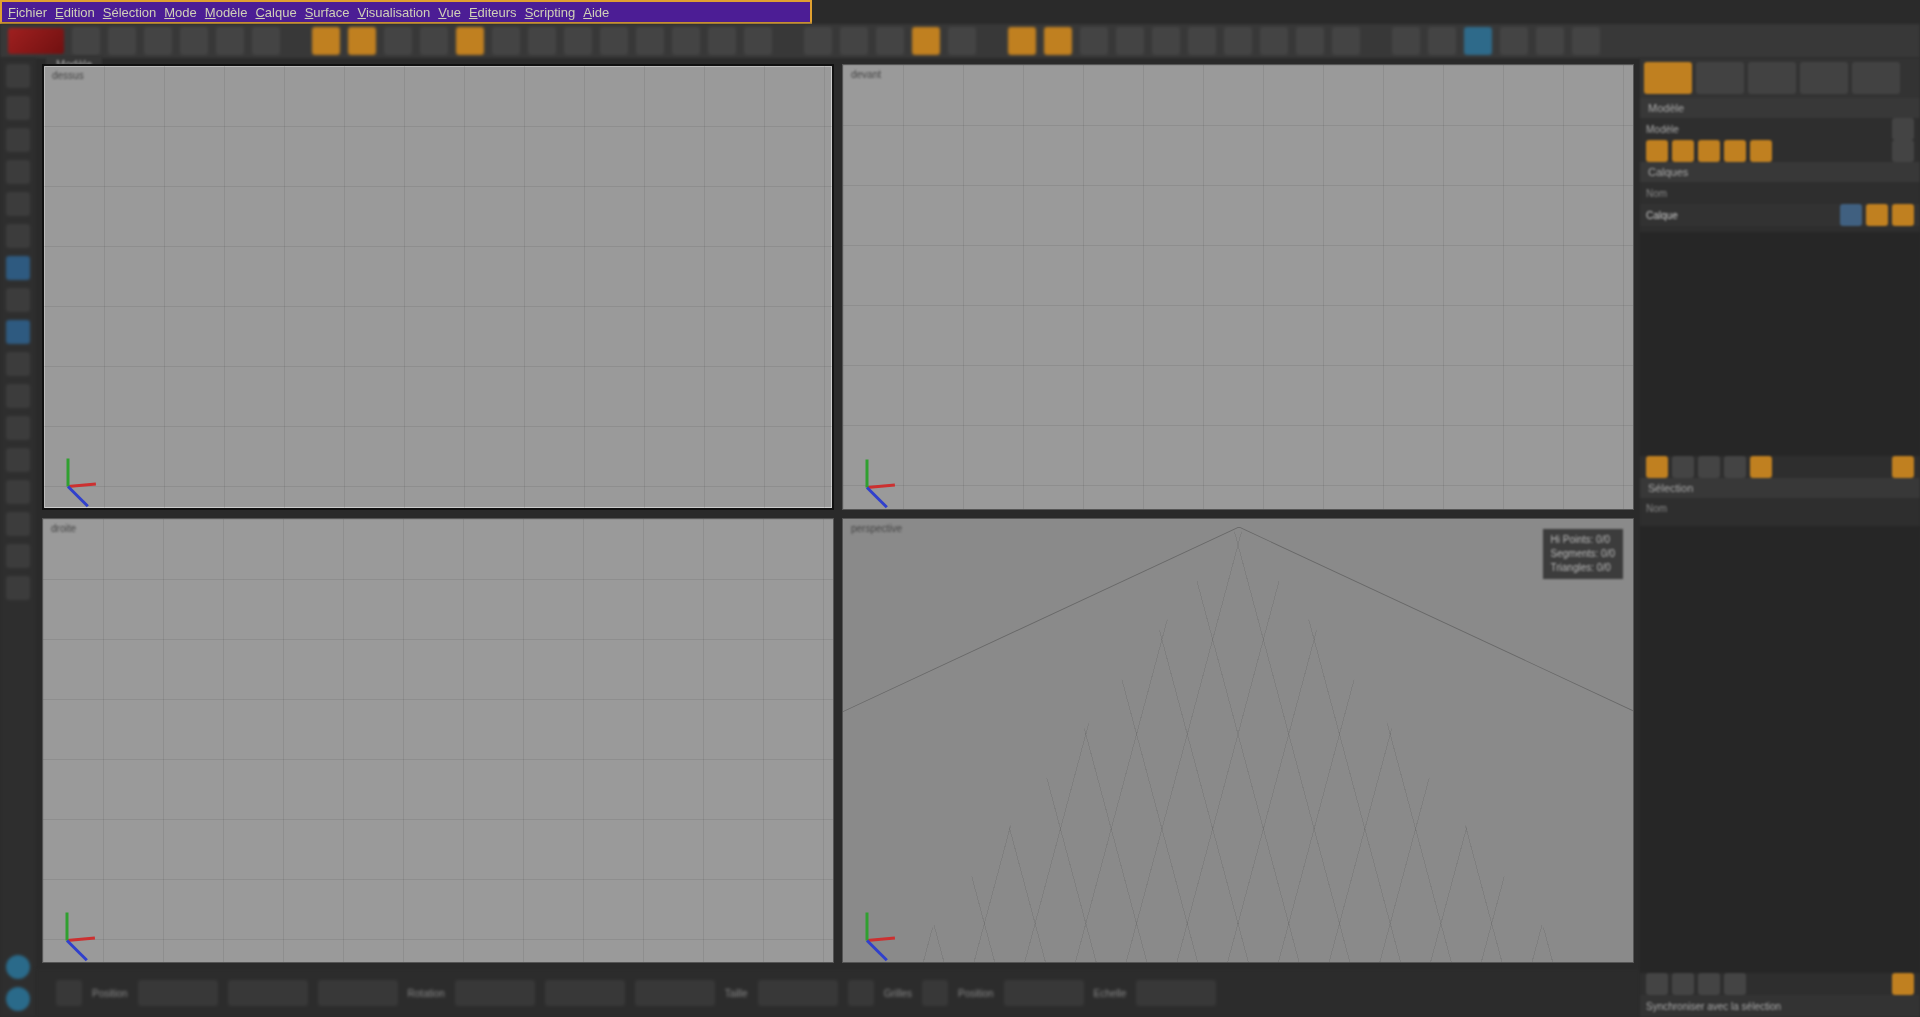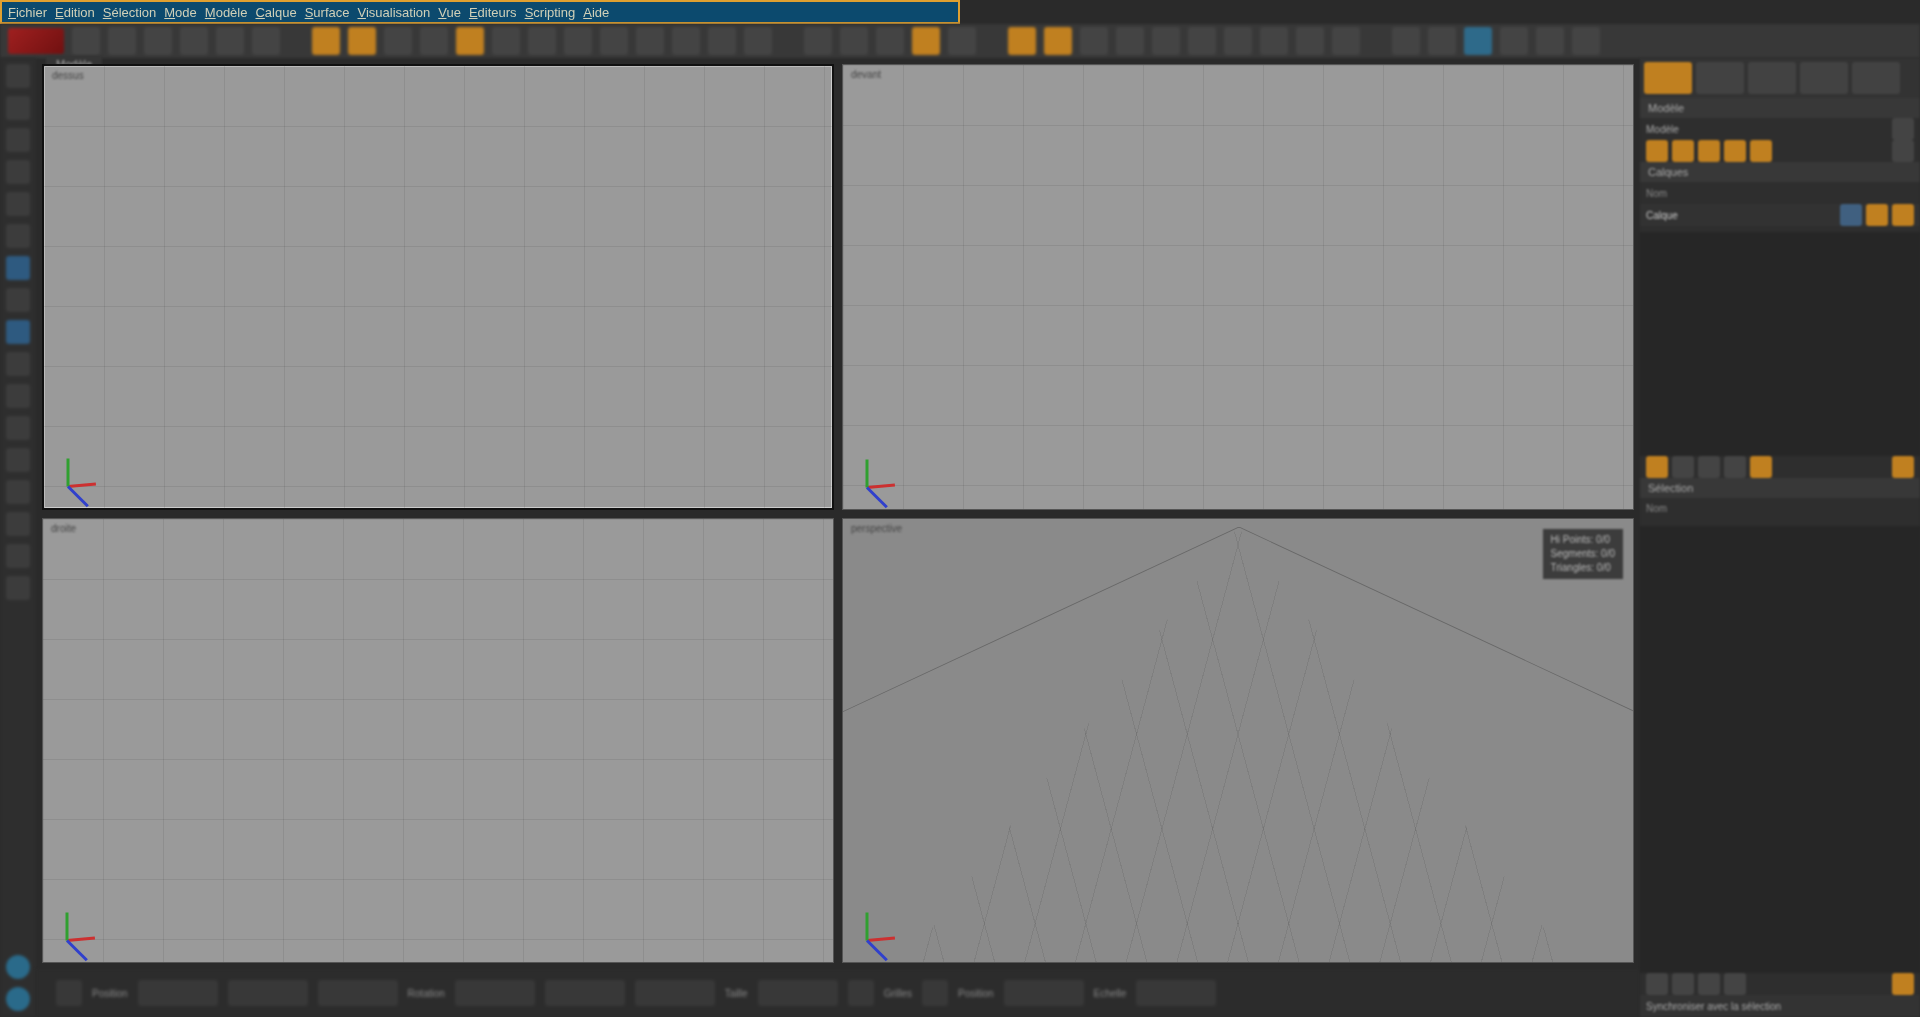--- a/index.html
+++ b/index.html
@@ -4,26 +4,26 @@
   <style>
     * { margin: 0; padding: 0; box-sizing: border-box; font-family: sans-serif; }
     body {
       width: 1920px; height: 1017px;
       background: #2a2a2a; color: #b8b8b8;
       overflow: hidden;
       display: flex; flex-direction: column;
     }
     .menubar {
       height: 24px;
-      background: #0c4a6e;
+      background: #4c1d95;
       border: 2px solid #e0a030;
       display: flex; align-items: center;
       padding: 7px 6px; gap: 8px;
       font-size: 13px; color: #d0d0b8;
-      width: 960px;
+      width: 812px;
     }
     .menuitem { cursor: pointer; }
     .menuitem .ul { text-decoration: underline; }
     .toolbar {
       height: 34px;
       background: #383838;
       display: flex; align-items: center;
       padding: 0 8px; gap: 8px;
       filter: blur(1.5px);
     }

